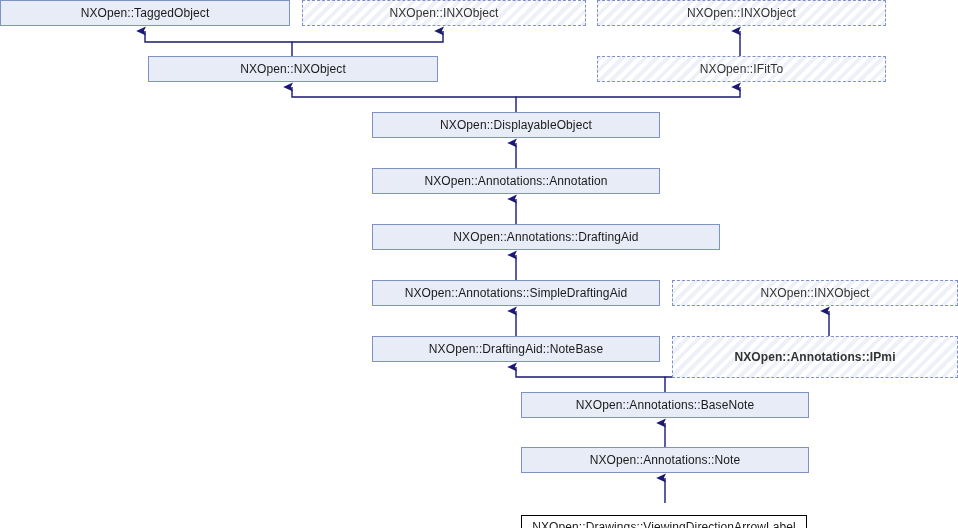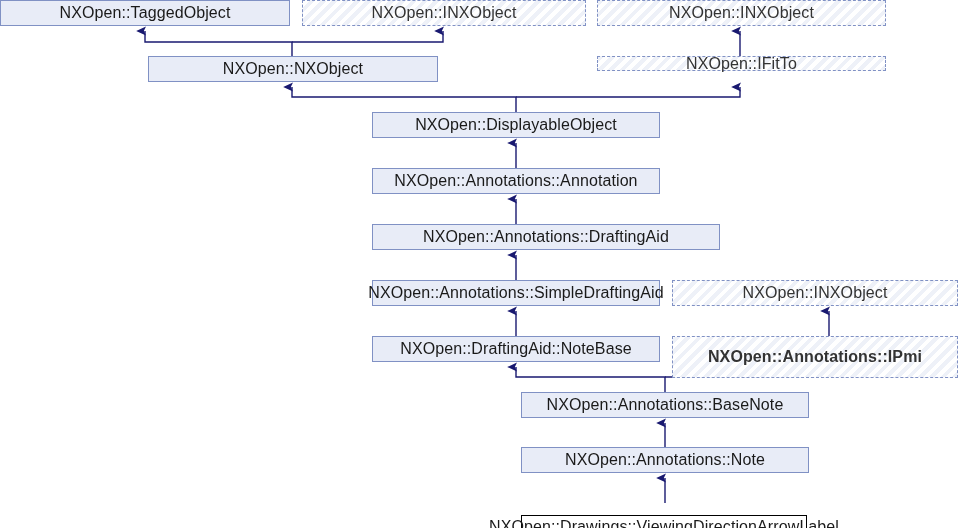--- a/index.html
+++ b/index.html
@@ -23,21 +23,21 @@
     top: 0;
     width: 958px;
     height: 528px;
   }
   .node {
     position: absolute;
     box-sizing: border-box;
     display: flex;
     align-items: center;
     justify-content: center;
-    font-size: 16px;
+    font-size: 12px;
     line-height: 1;
     color: #1a1a1a;
     white-space: nowrap;
     letter-spacing: 0.1px;
     z-index: 2;
   }
   
   .node.solid {
     background: #e8ecf7;
     border: 1px solid #8091c4;
@@ -114,21 +114,21 @@
   </div>
 
   <div class="node abstract" style="left:597px; top:0px; width:289px; height:26px;">
     <span class="label">NXOpen::INXObject</span>
   </div>
 
   <div class="node solid" style="left:148px; top:56px; width:290px; height:26px;">
     <span class="label">NXOpen::NXObject</span>
   </div>
 
-  <div class="node abstract" style="left:597px; top:56px; width:289px; height:15px;">
+  <div class="node abstract" style="left:597px; top:56px; width:289px; height:26px;">
     <span class="label">NXOpen::IFitTo</span>
   </div>
 
   <div class="node solid" style="left:372px; top:112px; width:288px; height:26px;">
     <span class="label">NXOpen::DisplayableObject</span>
   </div>
 
   <div class="node solid" style="left:372px; top:168px; width:288px; height:26px;">
     <span class="label">NXOpen::Annotations::Annotation</span>
   </div>

